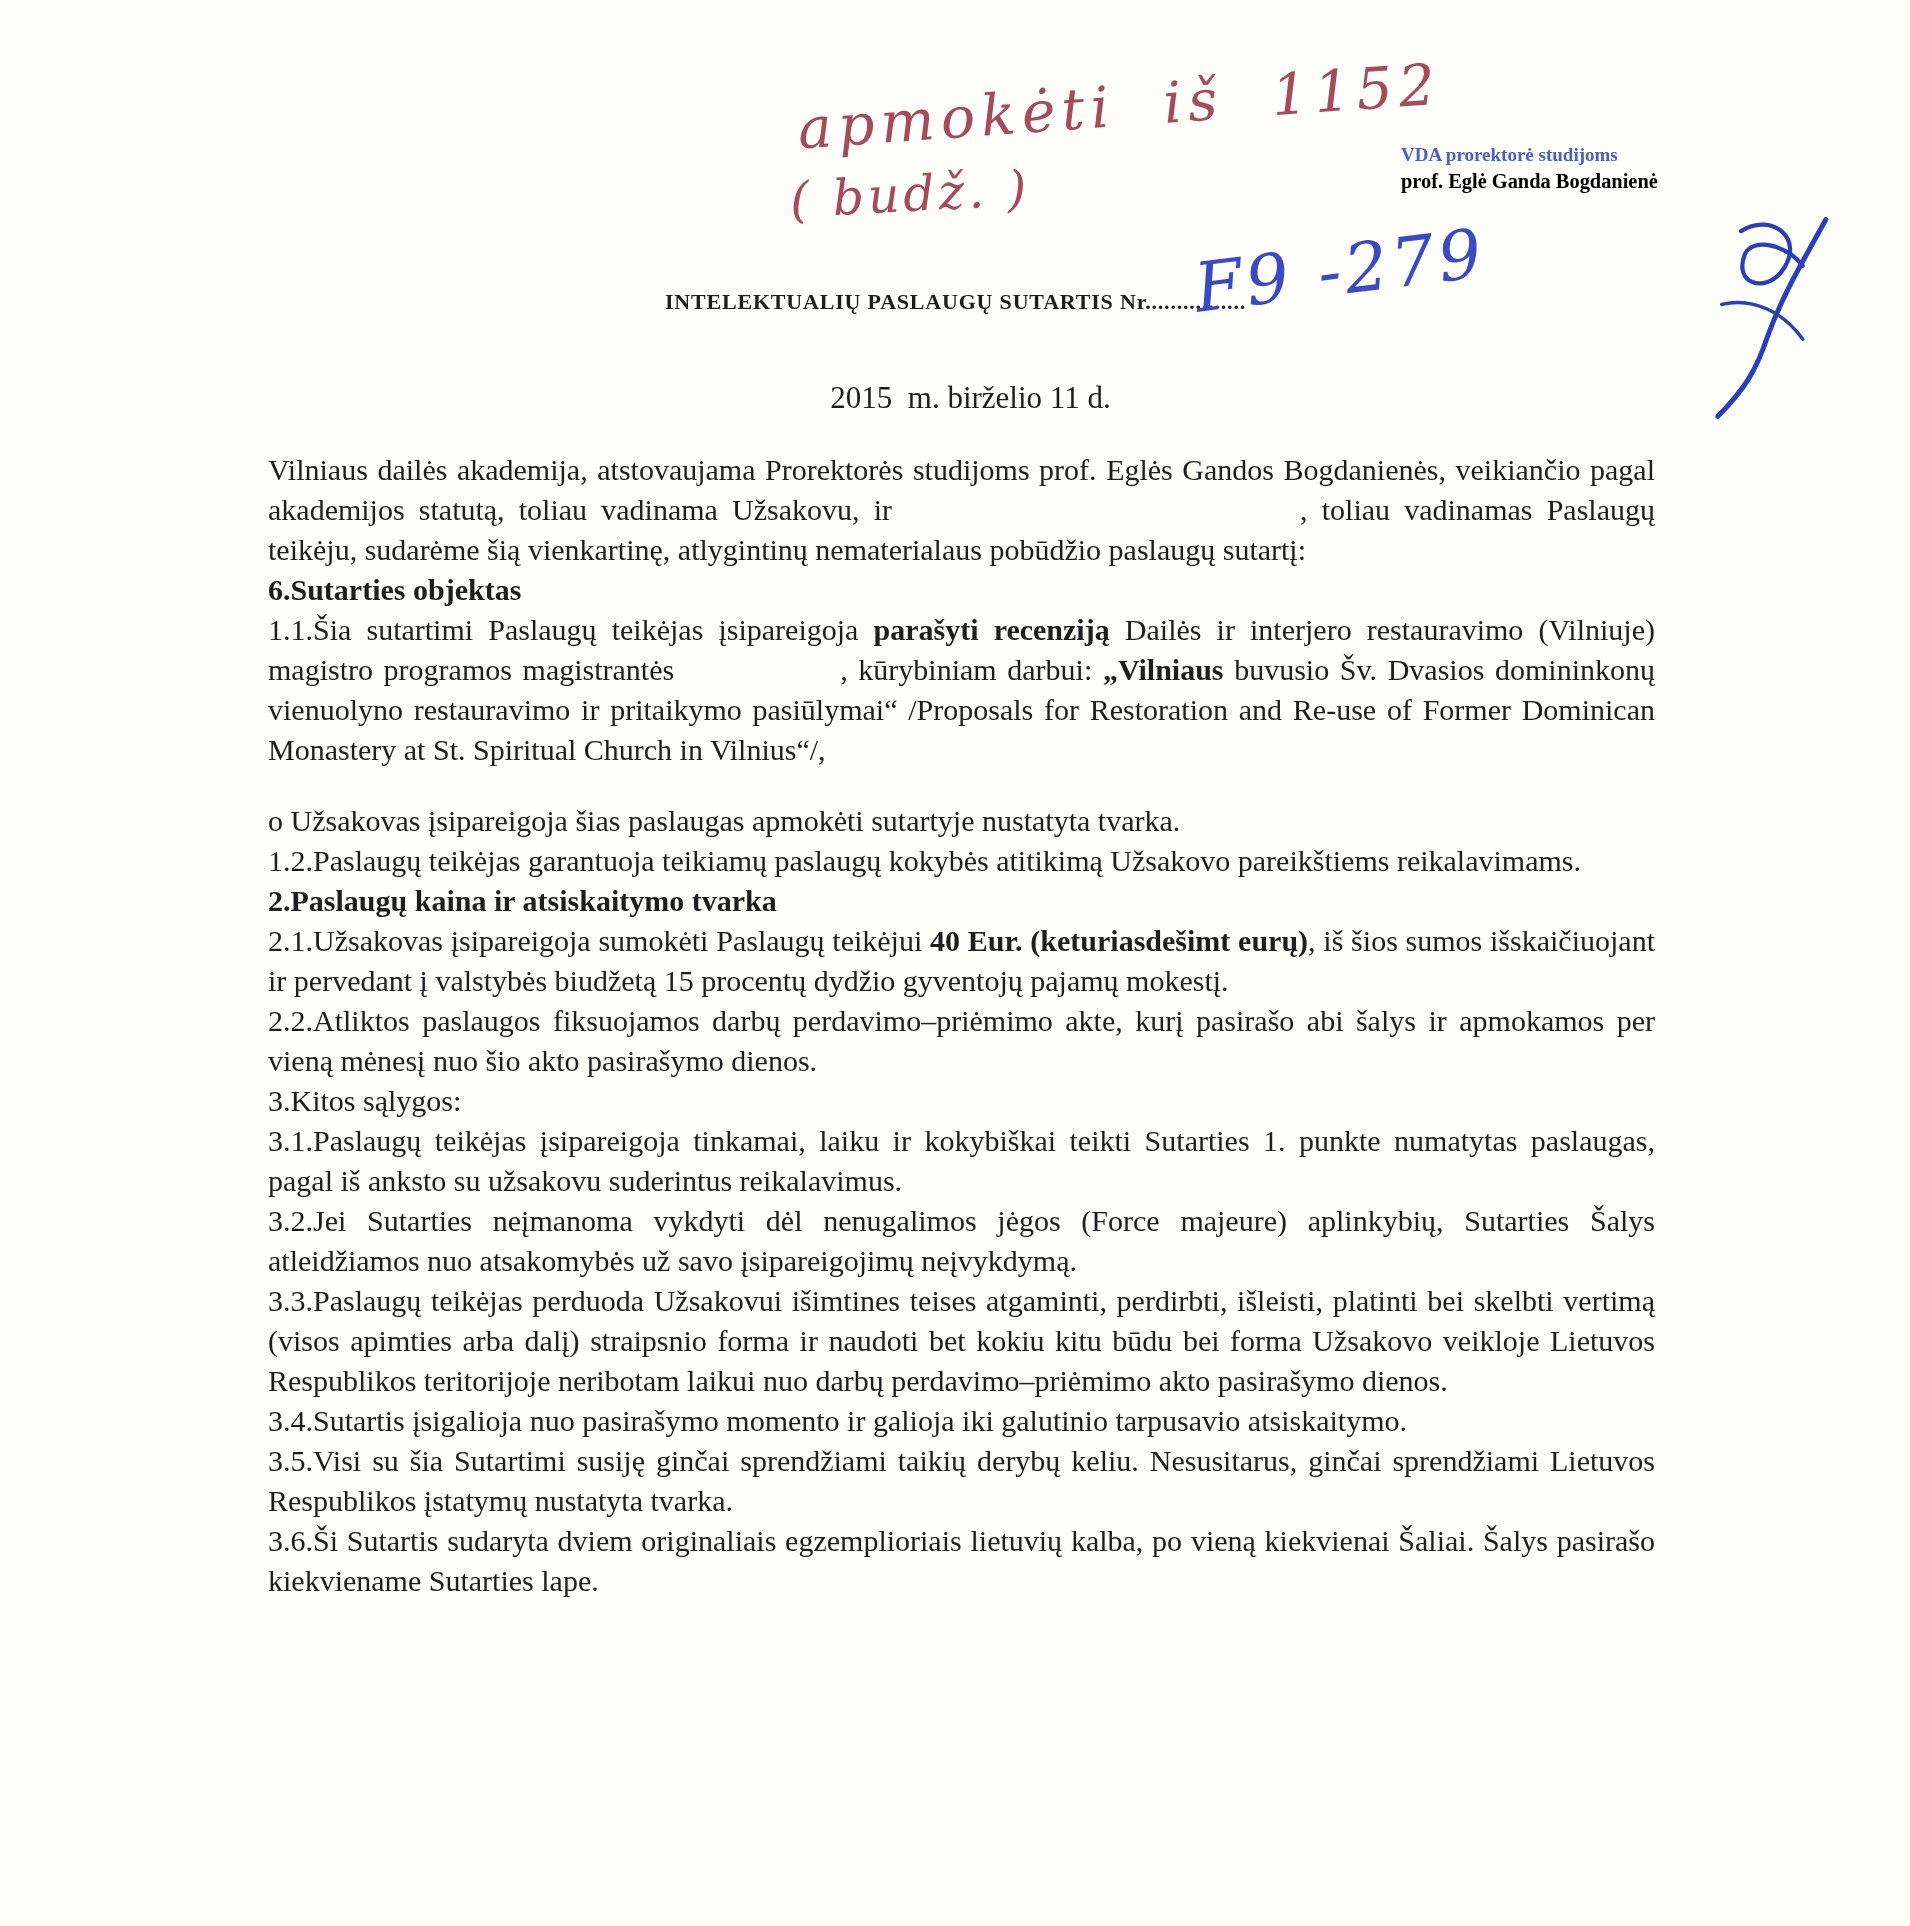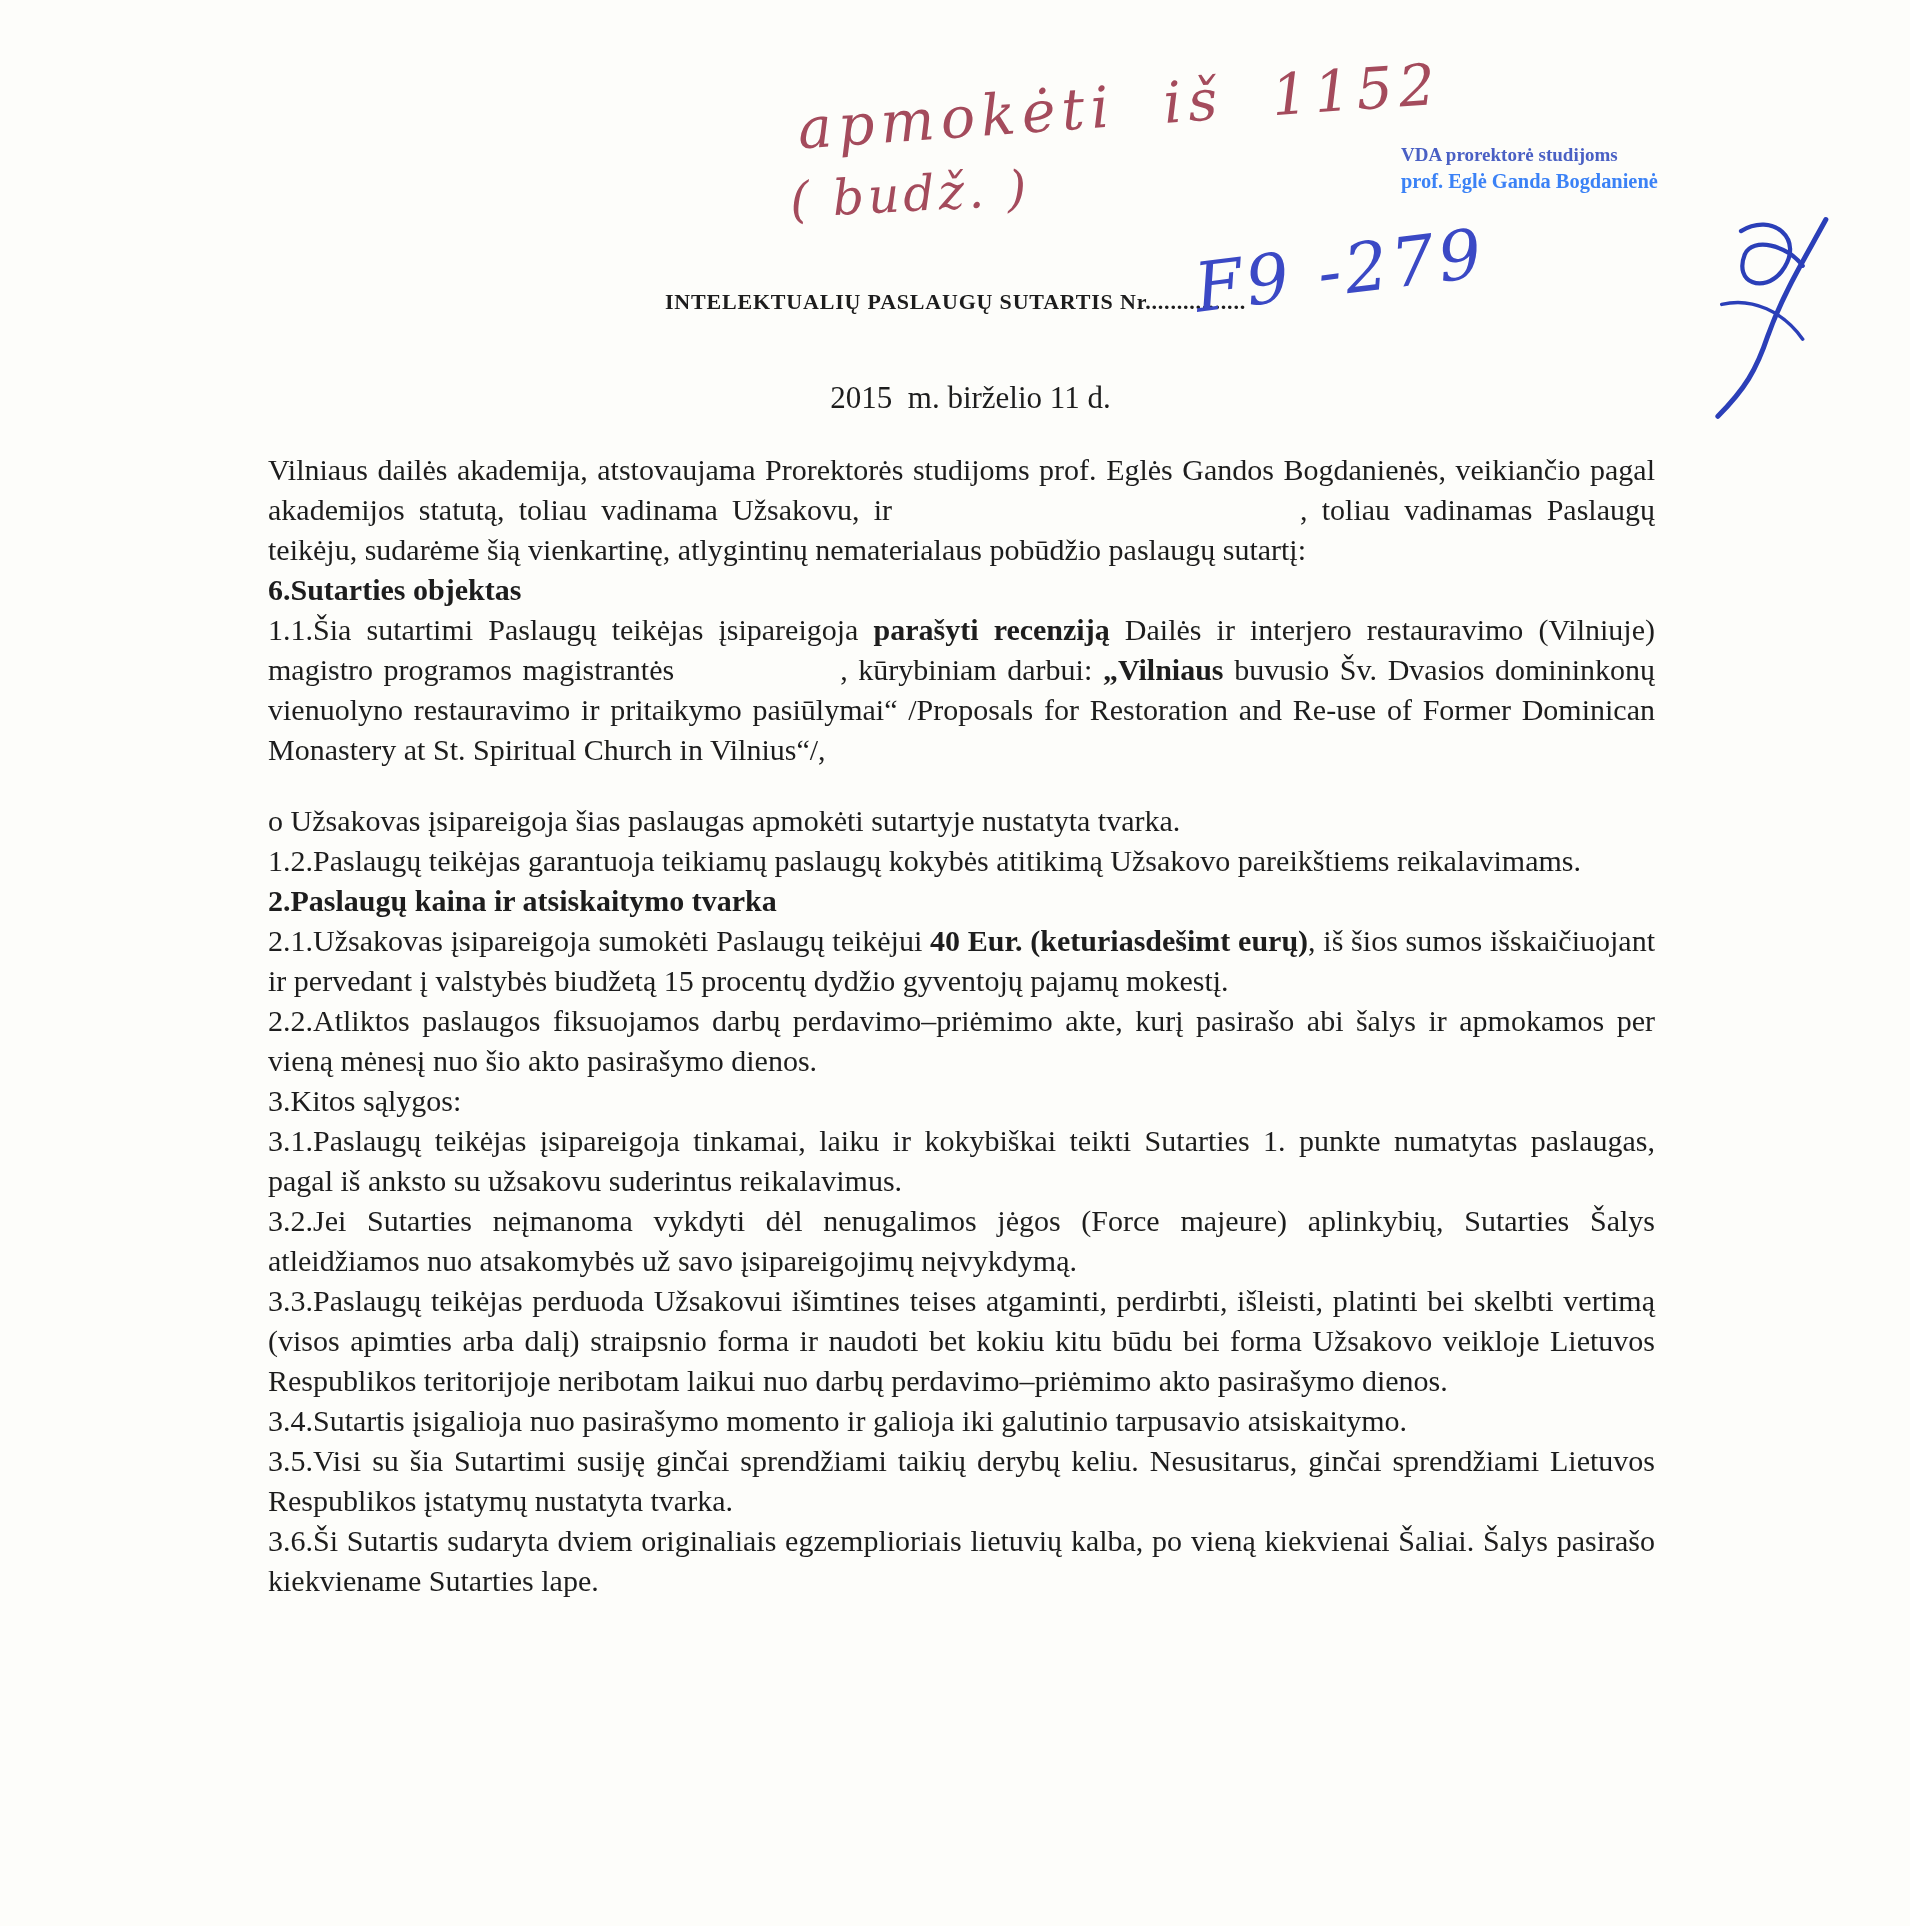--- a/index.html
+++ b/index.html
@@ -11,21 +11,21 @@
   .hw{font-family:"DejaVu Serif",serif;font-style:italic;}
   .hw-top{position:absolute;left:797px;top:73px;font-size:57px;color:#a44b5c;
           transform:rotate(-4deg);letter-spacing:6.2px;white-space:pre;}
   .hw-top2{position:absolute;left:790px;top:166px;font-size:49px;color:#a44b5c;
           transform:rotate(-3deg);letter-spacing:3.9px;}
   .hw-number{position:absolute;left:1194px;top:231px;font-size:68px;color:#3b49c5;
           transform:rotate(-7deg);letter-spacing:3.9px;z-index:3;}
   
   .approval{position:absolute;left:1401px;top:143px;line-height:1.3;z-index:2;}
   .approval-1{font-size:19px;color:#4a60c4;font-weight:bold;}
-  .approval-2{font-size:20.4px;color:#3b82f6;font-weight:bold;}
+  .approval-2{font-size:20.4px;color:#000000;font-weight:bold;}
   
   .title{position:absolute;left:0;top:289px;width:100%;text-align:center;
          font-size:22px;font-weight:bold;letter-spacing:0.8px;z-index:2;}
   .date{position:absolute;left:15px;top:380px;width:100%;text-align:center;
         font-size:31px;white-space:pre;}
   
   .bodytext{position:absolute;left:268px;top:450px;width:1387px;
         font-size:30px;line-height:40px;text-align:justify;}
   .para{margin:0;}
   .space-before{margin-top:31px;}

